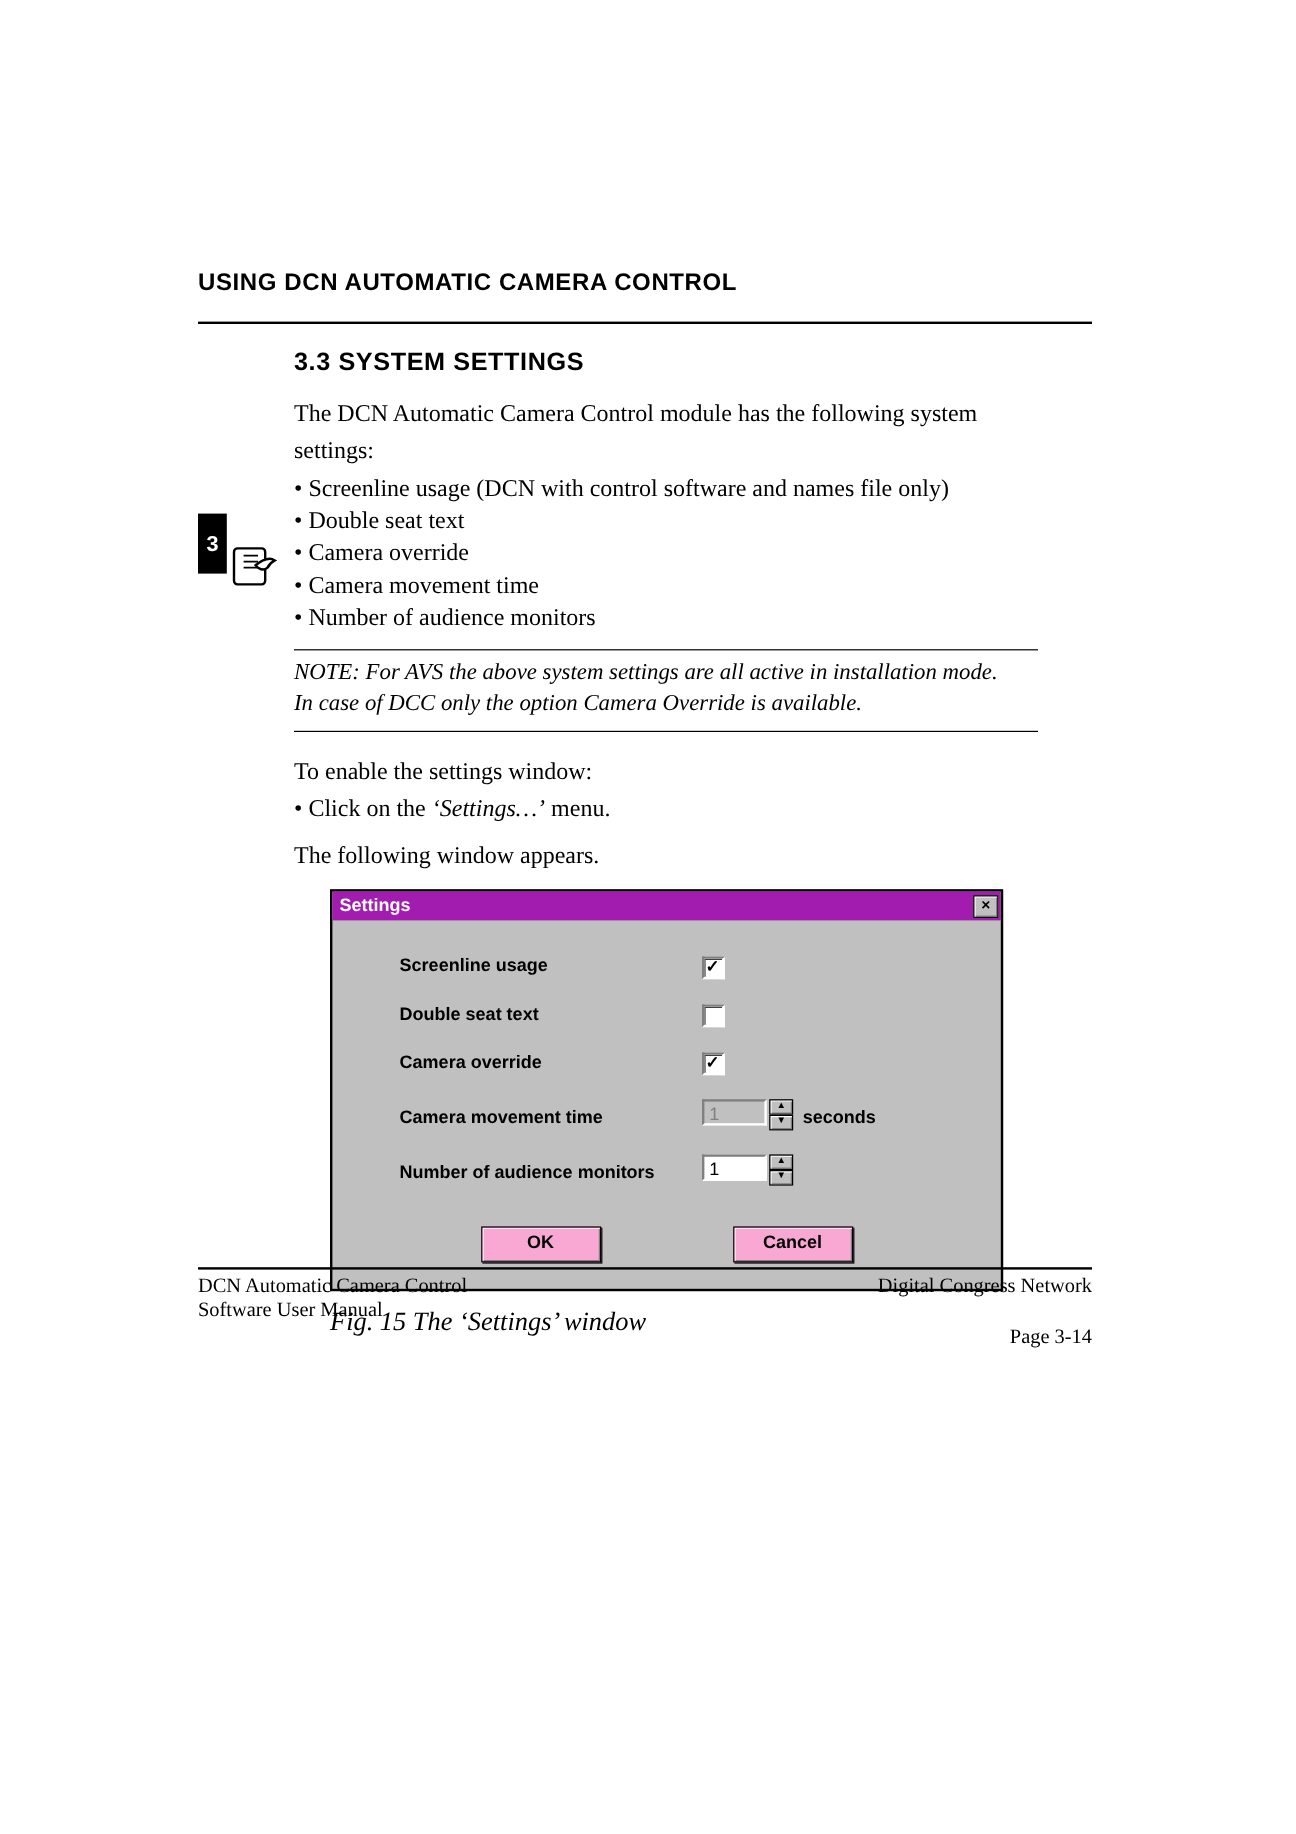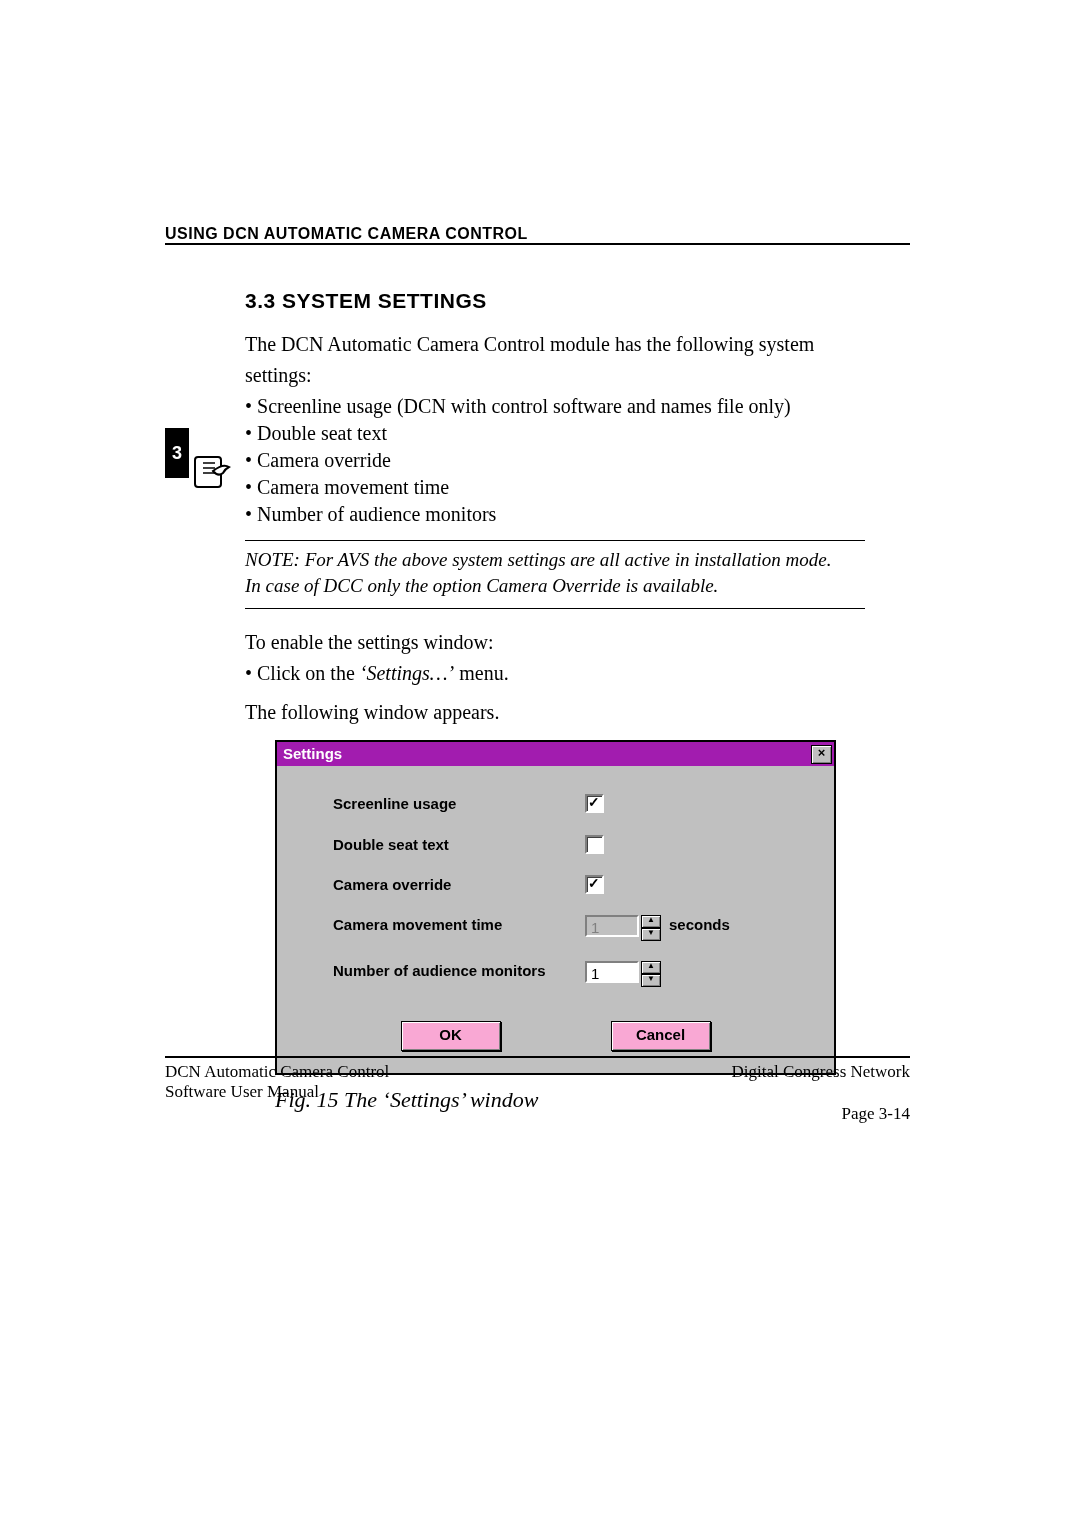--- a/index.html
+++ b/index.html
@@ -14,25 +14,25 @@
   }
   .page {
     position: absolute;
     left: 165px;
     top: 225px;
     width: 745px;
   }
   .running-head {
     font-family: "Gill Sans", "Gill Sans MT", "Arial", sans-serif;
     font-weight: bold;
-    font-size: 16px;
+    font-size: 20px;
     letter-spacing: 0.5px;
     border-bottom: 2px solid #000;
-    padding-bottom: 0;
-    margin-bottom: 44px;
+    padding-bottom: 20px;
+    margin-bottom: 20px;
   }
   .section-heading {
     font-family: "Gill Sans", "Gill Sans MT", "Arial", sans-serif;
     font-weight: bold;
     font-size: 21px;
     margin: 0 0 18px 80px;
     letter-spacing: 0.5px;
   }
   .body-col {
     margin-left: 80px;
@@ -113,21 +113,21 @@
     font-size: 13px;
     line-height: 14px;
     text-align: center;
     font-weight: bold;
   }
   .dialog-body {
     padding: 28px 36px 16px 56px;
   }
   .row {
     display: flex;
-    align-items: flex-start;
+    align-items: flex-end;
     margin-bottom: 20px;
   }
   .row .lbl {
     width: 252px;
     font-weight: bold;
     font-size: 15px;
   }
   .checkbox {
     width: 15px; height: 15px;
     background: #fff;

